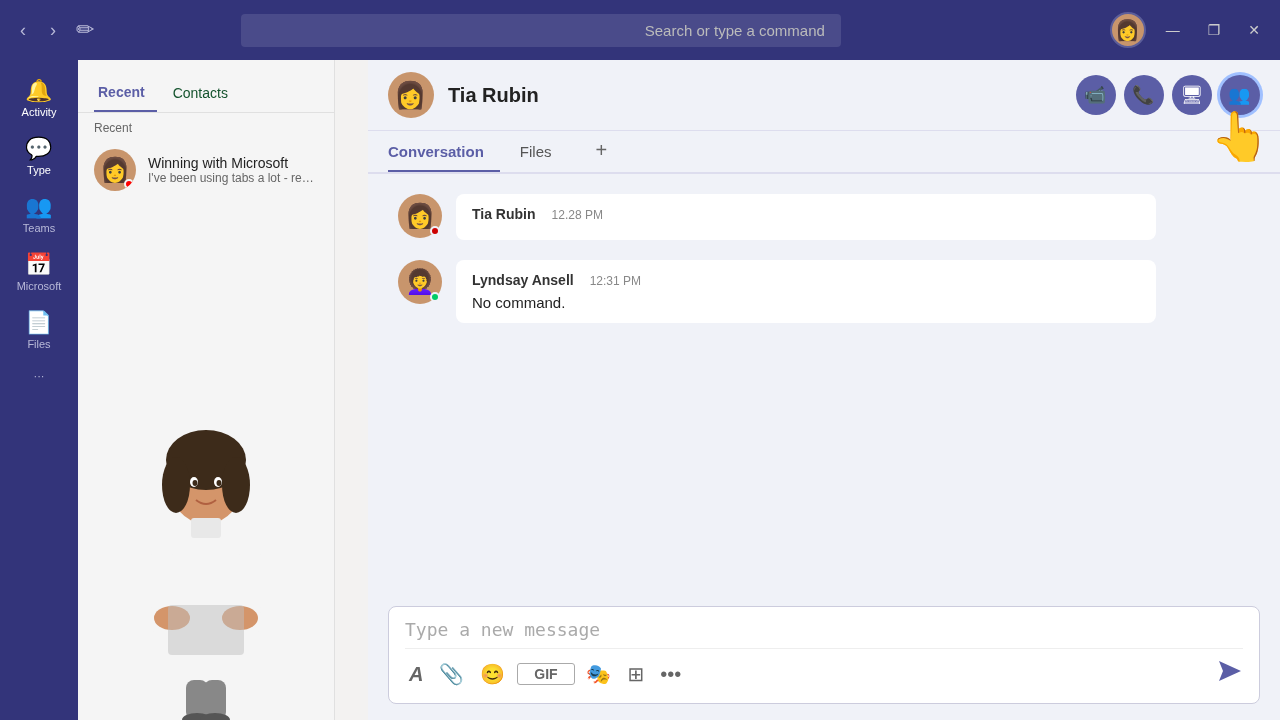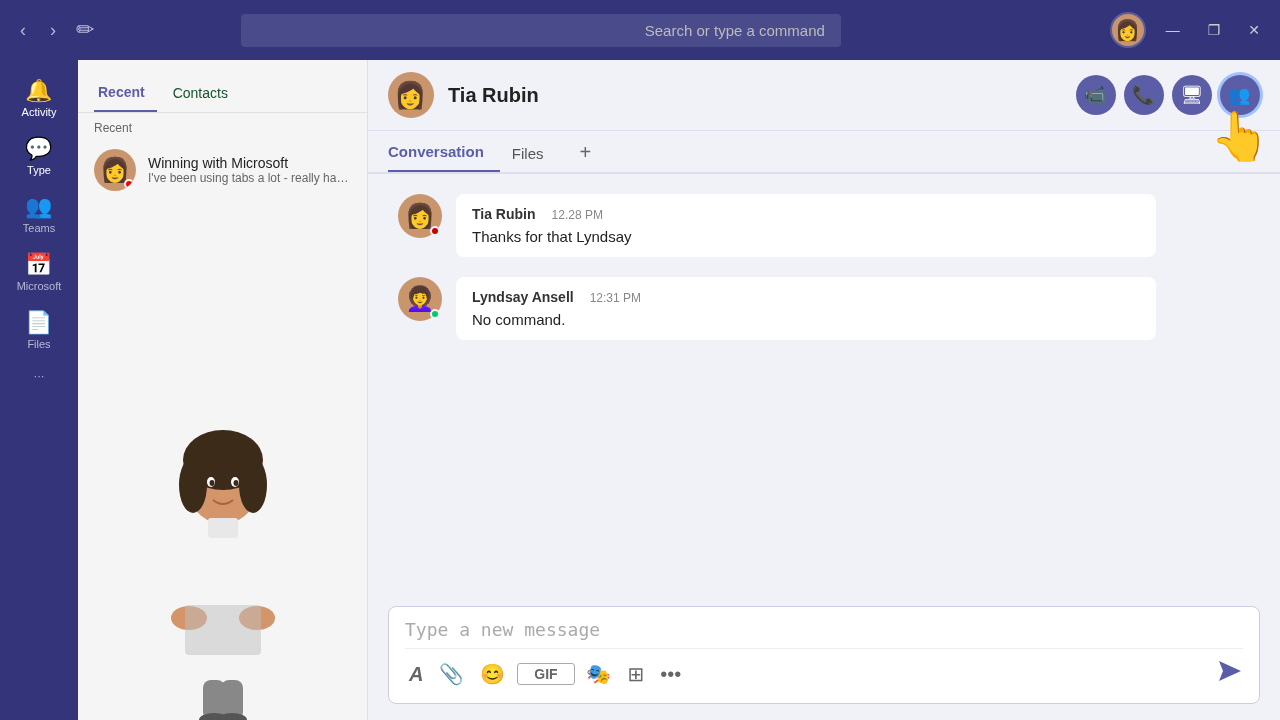--- a/index.html
+++ b/index.html
@@ -49,21 +49,21 @@
       display: flex; flex-direction: column; align-items: center;
       color: #b8b9d8; font-size: 11px; padding: 10px 0; cursor: pointer;
       width: 100%; gap: 4px;
     }
     .sidebar-item.active { color: white; }
     .sidebar-icon { font-size: 22px; line-height: 1; }
     .sidebar-label { font-size: 11px; }
 
     
     .chat-list-panel {
-      position: absolute; top: 60px; left: 78px; width: 290px; bottom: 0;
+      position: absolute; top: 60px; left: 78px; width: 257px; bottom: 0;
       background: #f5f5f5; border-right: 1px solid #e0e0e0;
       z-index: 80;
     }
     .chat-list-header {
       display: flex; gap: 0; padding: 16px 16px 0 16px; border-bottom: 1px solid #e0e0e0;
     }
     .tab-btn {
       font-size: 14px; padding: 8px 12px 10px 4px; cursor: pointer;
       background: none; border: none; color: #14532d; margin-right: 12px;
     }
@@ -112,22 +112,22 @@
       width: 40px; height: 40px; border-radius: 50%; border: none; cursor: pointer;
       display: flex; align-items: center; justify-content: center; font-size: 18px;
       background: #5b5ea6; color: white;
     }
     .action-btn.active-pulse {
       background: #5b5ea6; box-shadow: 0 0 0 3px #a0c0ff;
     }
 
     
     .chat-tabs {
-      display: flex; align-items: flex-end; padding: 0 20px;
-      background: #f0f2f8; border-bottom: 2px solid #dde; gap: 4px;
+      display: flex; align-items: flex-start; padding: 0 20px;
+      background: #f0f2f8; border-bottom: 2px solid #dde; gap: 12px;
     }
     .chat-tab {
       font-size: 15px; padding: 12px 16px 10px 0; cursor: pointer;
       background: none; border: none; color: #555; margin-right: 8px;
     }
     .chat-tab.active {
       color: #5b5ea6; border-bottom: 2px solid #5b5ea6; font-weight: 600;
     }
     .add-tab { font-size: 20px; color: #666; cursor: pointer; padding: 8px; }
 
@@ -311,21 +311,20 @@
     <div class="message-row">
       <div class="msg-avatar">
         <span>👩</span>
         <div class="online-dot red"></div>
       </div>
       <div class="msg-bubble">
         <div class="msg-meta">
           <span class="msg-name">Tia Rubin</span>
           <span class="msg-time">12.28 PM</span>
         </div>
-        <div class="msg-text">Thanks for that Lyndsay</div>
       </div>
     </div>
 
     <div class="message-row">
       <div class="msg-avatar">
         <span>👩‍🦱</span>
         <div class="online-dot green"></div>
       </div>
       <div class="msg-bubble">
         <div class="msg-meta">

